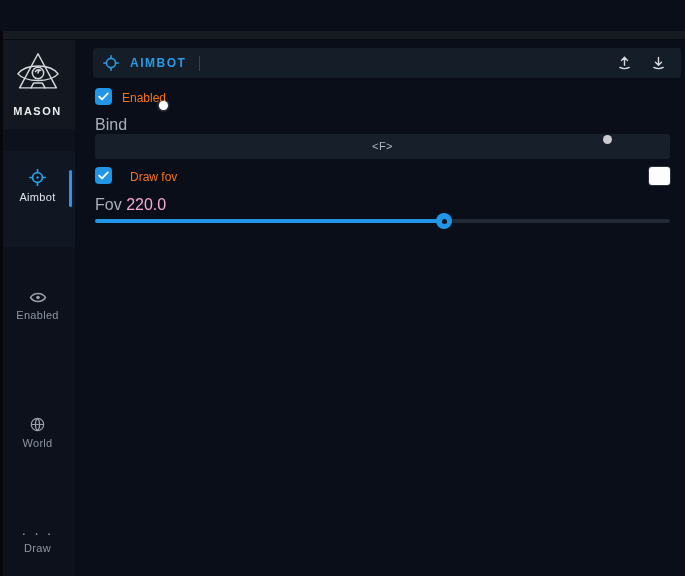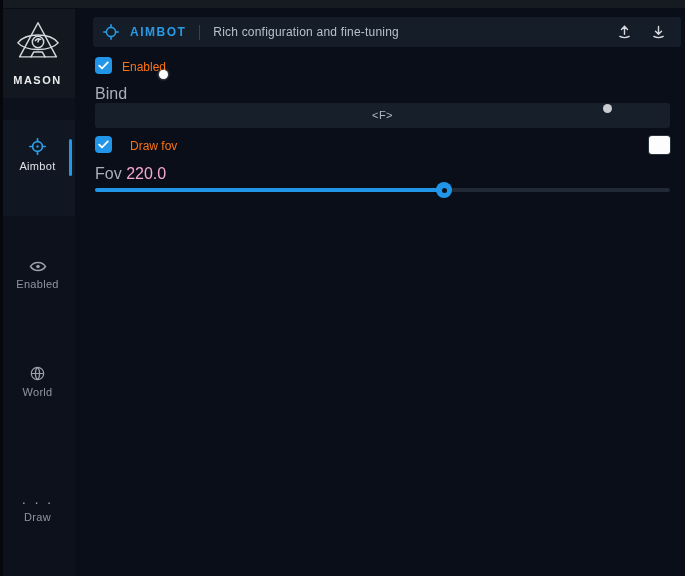--- a/index.html
+++ b/index.html
@@ -3,21 +3,21 @@
 <meta charset="utf-8">
 <style>
   * { margin: 0; padding: 0; box-sizing: border-box; }
   html, body { width: 685px; height: 576px; overflow: hidden; }
   body {
     font-family: "Liberation Sans", sans-serif;
     background: #0a0e18;
     position: relative;
     color: #ced3da;
   }
-  .abs { position: absolute; }
+  .abs { position: absolute; margin-top: 31px; }
 
   
   .top-strip { left: 0; top: 0; width: 685px; height: 9px; background: #161a21; border-bottom: 1px solid #0a0d14; }
   .left-edge { left: 0; top: 0; width: 3px; height: 576px; background: #05070d; z-index: 9; }
 
   
   .sidebar { left: 0; top: 9px; width: 75px; height: 567px; background: #0c111c; }
   .logo-panel { left: 0; top: 9px; width: 75px; height: 89px; background: #13171f; display: flex; flex-direction: column; align-items: center; justify-content: center; gap: 11px; }
   .brand { font-size: 11px; font-weight: bold; letter-spacing: 1.5px; color: #e9ebee; }
 
@@ -96,21 +96,21 @@
 <div class="abs nav-item" style="top:260px;">
   <span>
     <svg width="18" height="13" viewBox="0 0 18 13" fill="none" stroke="#9aa0ab" stroke-width="1.4">
       <path d="M1.5 6.5 C5 1.2, 13 1.2, 16.5 6.5 C13 11.8, 5 11.8, 1.5 6.5 Z"></path>
       <circle cx="9" cy="6.5" r="1.8" fill="#9aa0ab" stroke="none"></circle>
     </svg>
   </span>
   <span class="nav-label">Enabled</span>
 </div>
 
-<div class="abs nav-item" style="top:366px;">
+<div class="abs nav-item" style="top:386px;">
   <span>
     <svg width="15" height="15" viewBox="0 0 16 16" fill="none" stroke="#9aa0ab" stroke-width="1.3">
       <circle cx="8" cy="8" r="6.6"></circle>
       <path d="M8 1.4 C5 4, 5 12, 8 14.6 M8 1.4 C11 4, 11 12, 8 14.6 M1.6 8 H14.4"></path>
     </svg>
   </span>
   <span class="nav-label">World</span>
 </div>
 
 <div class="abs nav-item" style="top:498px;">
@@ -120,21 +120,20 @@
 
 <div class="abs header-bar">
   <span>
     <svg width="16" height="16" viewBox="0 0 16 16" fill="none" stroke="#2a9ae4" stroke-width="1.6" stroke-linecap="round">
       <circle cx="8" cy="8" r="4.6"></circle>
       <path d="M8 0.8 V3 M8 13 V15.2 M0.8 8 H3 M13 8 H15.2"></path>
     </svg>
   </span>
   <span class="header-title">AIMBOT</span>
   <span class="header-divider"></span>
-  <span class="header-subtitle">Rich configuration and fine-tuning</span>
   <span class="header-spacer"></span>
   <span class="icon-btn">
     <svg width="15" height="16" viewBox="0 0 16 17" fill="none" stroke="#d6d9de" stroke-width="1.5" stroke-linecap="round">
       <path d="M8 11 V2.8 M4.8 5.8 L8 2.5 L11.2 5.8"></path>
       <path d="M3 13.2 Q8 15.8 13 13.2"></path>
     </svg>
   </span>
   <span class="icon-btn">
     <svg width="15" height="16" viewBox="0 0 16 17" fill="none" stroke="#d6d9de" stroke-width="1.5" stroke-linecap="round">
       <path d="M8 2.5 V10.7 M4.8 7.7 L8 11 L11.2 7.7"></path>

